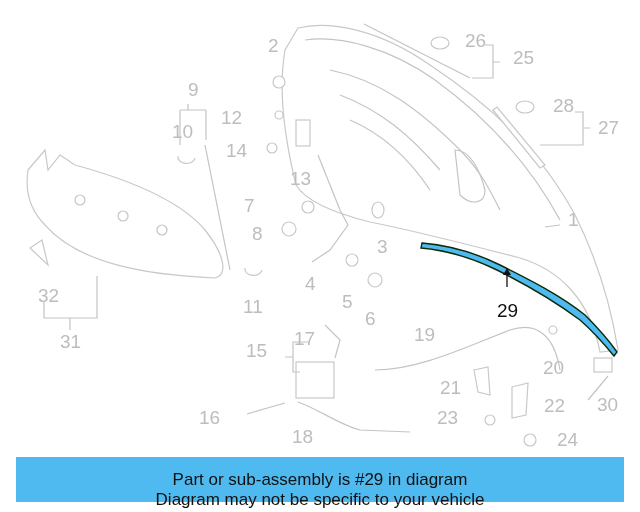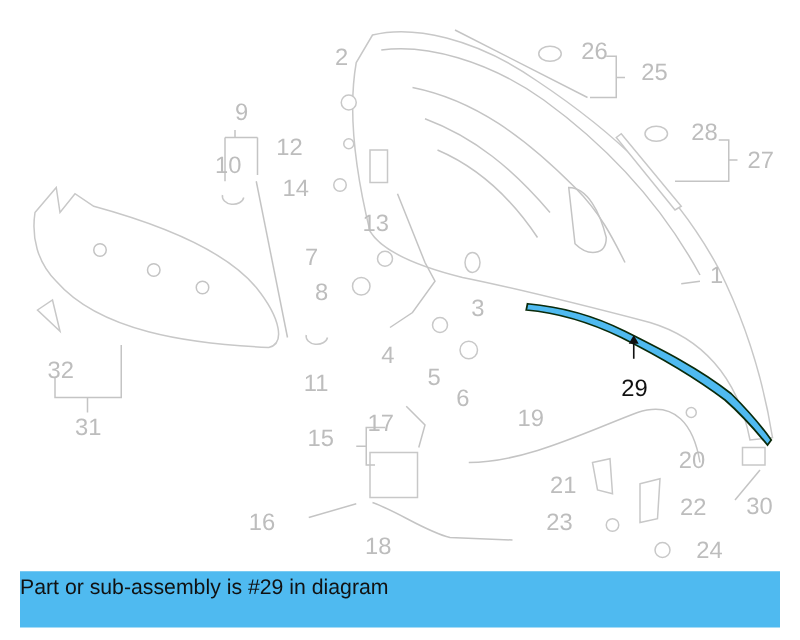--- a/index.html
+++ b/index.html
@@ -2,21 +2,21 @@
 <html><head>
 <meta charset="utf-8">
 <style>
   html, body { margin:0; padding:0; background:#ffffff; }
   body { width:640px; height:512px; position:relative; overflow:hidden; font-family:"Liberation Sans", sans-serif; }
   #diagram { position:absolute; left:0; top:0; width:640px; height:455px; }
   .callout { font-family:"Liberation Sans", sans-serif; font-size:19px; fill:#bdbdbd; }
   .callout-hl { font-family:"Liberation Sans", sans-serif; font-size:19px; fill:#111111; }
   .ln { stroke:#c4c4c4; stroke-width:1.2; fill:none; }
   .pt { stroke:#c8c8c8; stroke-width:1.2; fill:#ffffff; }
-  .banner { position:absolute; left:16px; top:457px; width:608px; height:45px; background:#4fbaf0; color:#111; font-size:17px; line-height:20px; padding-top:3px; box-sizing:border-box; }
+  .banner { position:absolute; left:16px; top:457px; width:608px; height:45px; background:#4fbaf0; text-align:center; color:#111; font-size:17px; line-height:20px; padding-top:13px; box-sizing:border-box; }
 </style>
 </head>
 <body>
 
 <svg id="diagram" viewBox="0 0 640 455" xmlns="http://www.w3.org/2000/svg">
 
   <g>
     <path class="pt" d="M298,28 C330,20 380,30 430,65 C490,105 540,150 575,215 C595,255 610,300 618,350 L600,352 C590,300 560,270 520,258 C470,245 420,232 370,222 C330,212 305,200 296,185 C285,140 278,90 285,50 Z"></path>
     <path class="ln" d="M305,40 C340,35 390,48 435,80 C490,120 530,165 560,220"></path>
     <path class="ln" d="M330,70 C380,80 420,110 460,150 C480,170 490,190 500,210"></path>
@@ -107,13 +107,14 @@
     <text class="callout" x="553" y="112">28</text>
     <text class="callout-hl" x="497" y="317">29</text>
     <text class="callout" x="597" y="411">30</text>
     <text class="callout" x="60" y="348">31</text>
     <text class="callout" x="38" y="302">32</text>
   </g>
 </svg>
 
 <div class="banner">
   <div>Part or sub-assembly is #29 in diagram</div>
+  <div>Diagram may not be specific to your vehicle</div>
 </div>
 
 </body></html>

